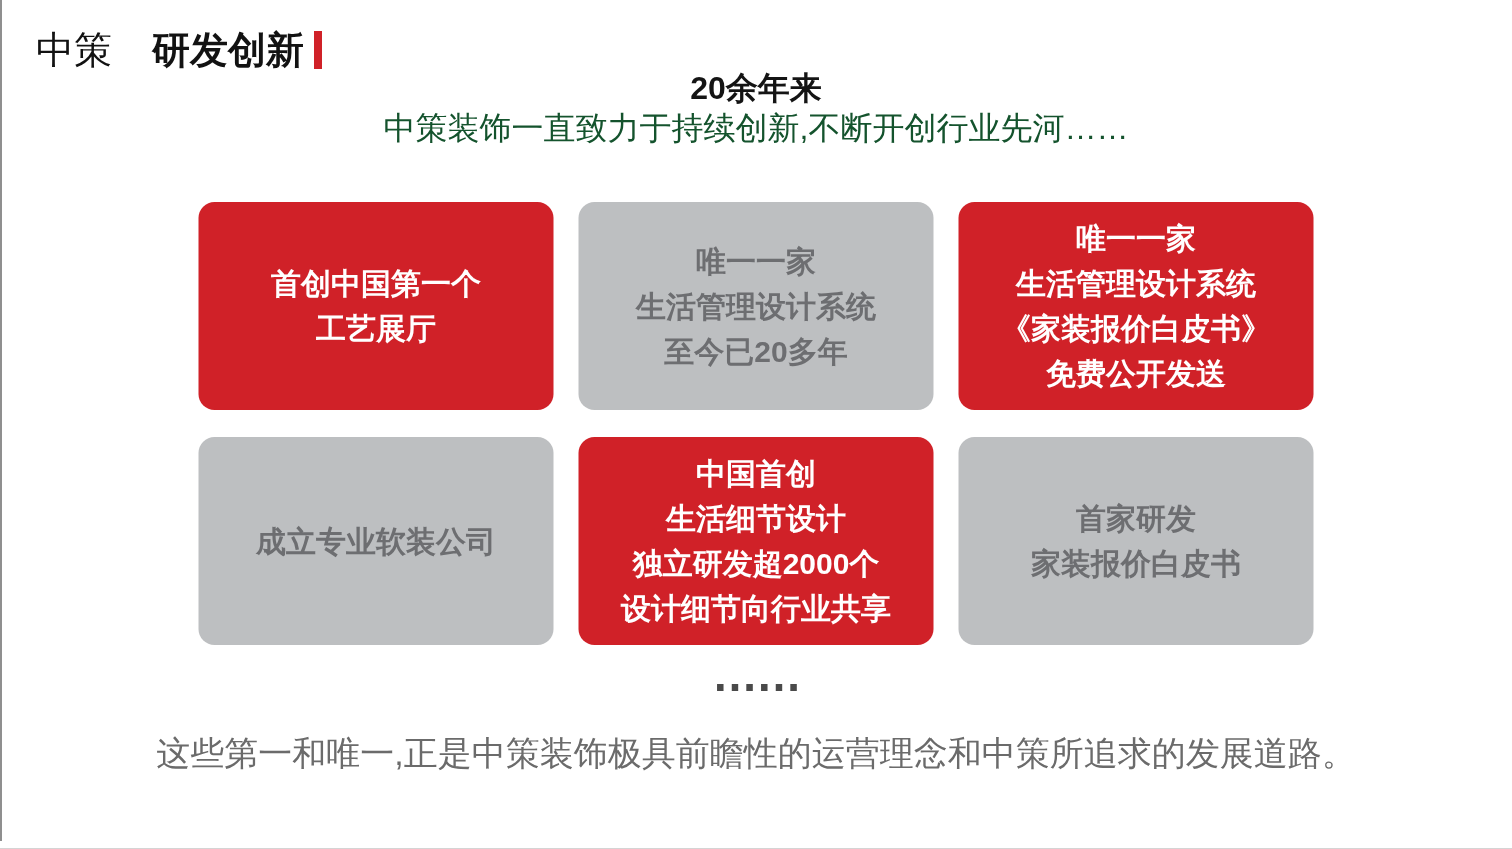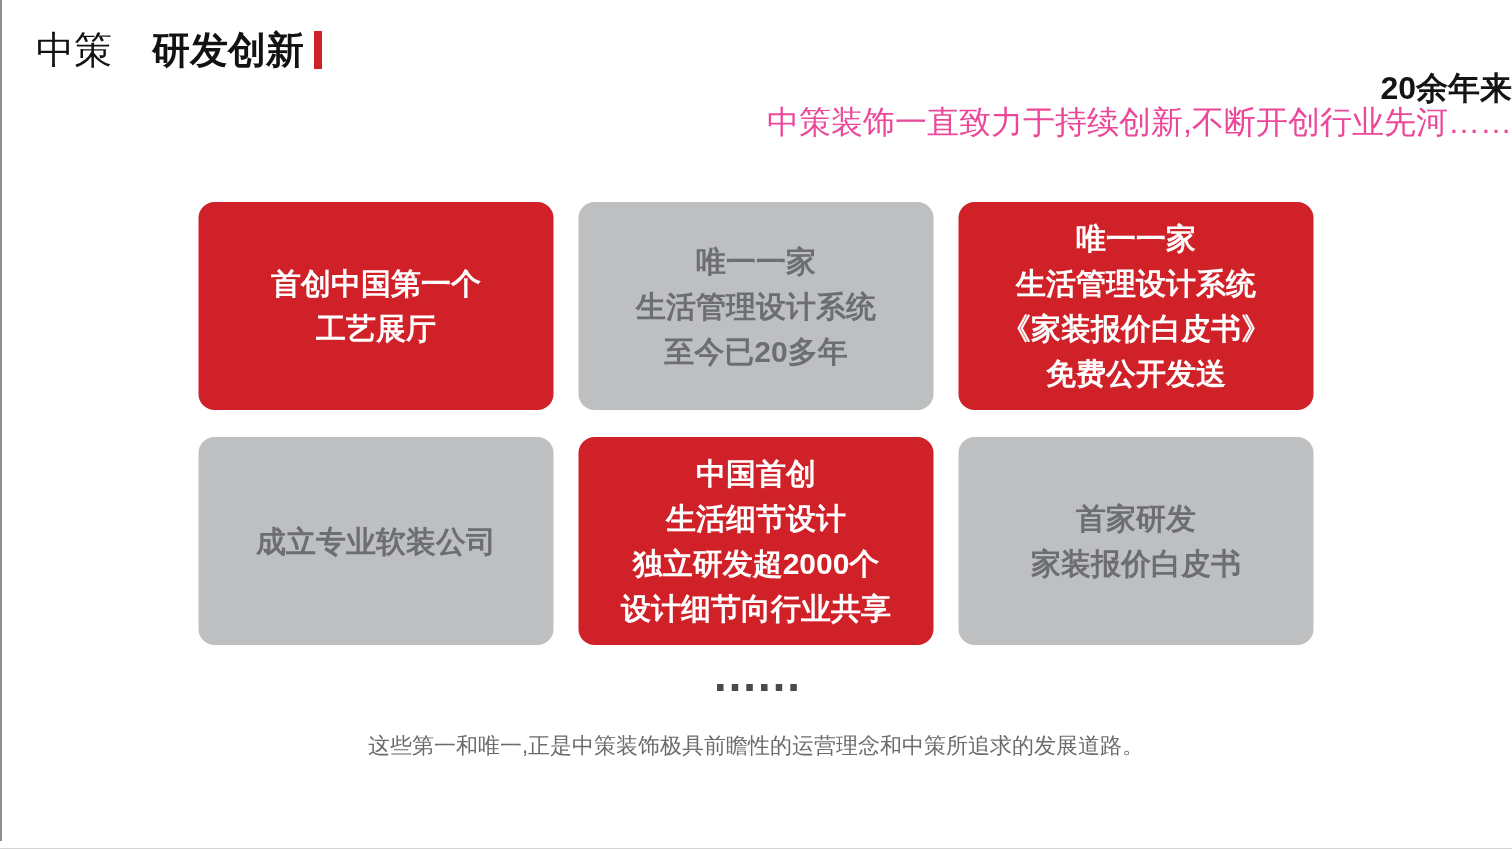--- a/index.html
+++ b/index.html
@@ -46,33 +46,33 @@
     width: 8px; height: 38px;
     background: #d02128;
     margin-left: 10px;
   }
 
   
   .intro {
     position: absolute;
     top: 72px; left: 0;
     width: 100%;
-    text-align: right;
+    text-align: center;
   }
   .intro-heading {
     font-size: 32px;
     font-weight: 800;
     color: #141414;
     line-height: 1;
   }
   .intro-subheading {
-    margin-top: 2px;
+    margin-top: 8px;
     font-size: 32px;
     font-weight: 400;
-    color: #ec4899;
+    color: #14532d;
     line-height: 1;
   }
 
   
   .cards-grid {
     position: absolute;
     top: 202px;
     left: 50%;
     transform: translateX(-50%);
     width: 1115px;
@@ -109,21 +109,21 @@
     color: #4a4a4a;
     line-height: 1;
   }
 
   
   .conclusion {
     position: absolute;
     top: 733px; left: 0;
     width: 100%;
     text-align: center;
-    font-size: 22px;
+    font-size: 34px;
     font-weight: 400;
     color: #6b6b6b;
     line-height: 1.2;
   }
 </style>
 </head>
 <body>
 
 <div class="page-left-line"></div>
 <div class="page-bottom-line"></div>

